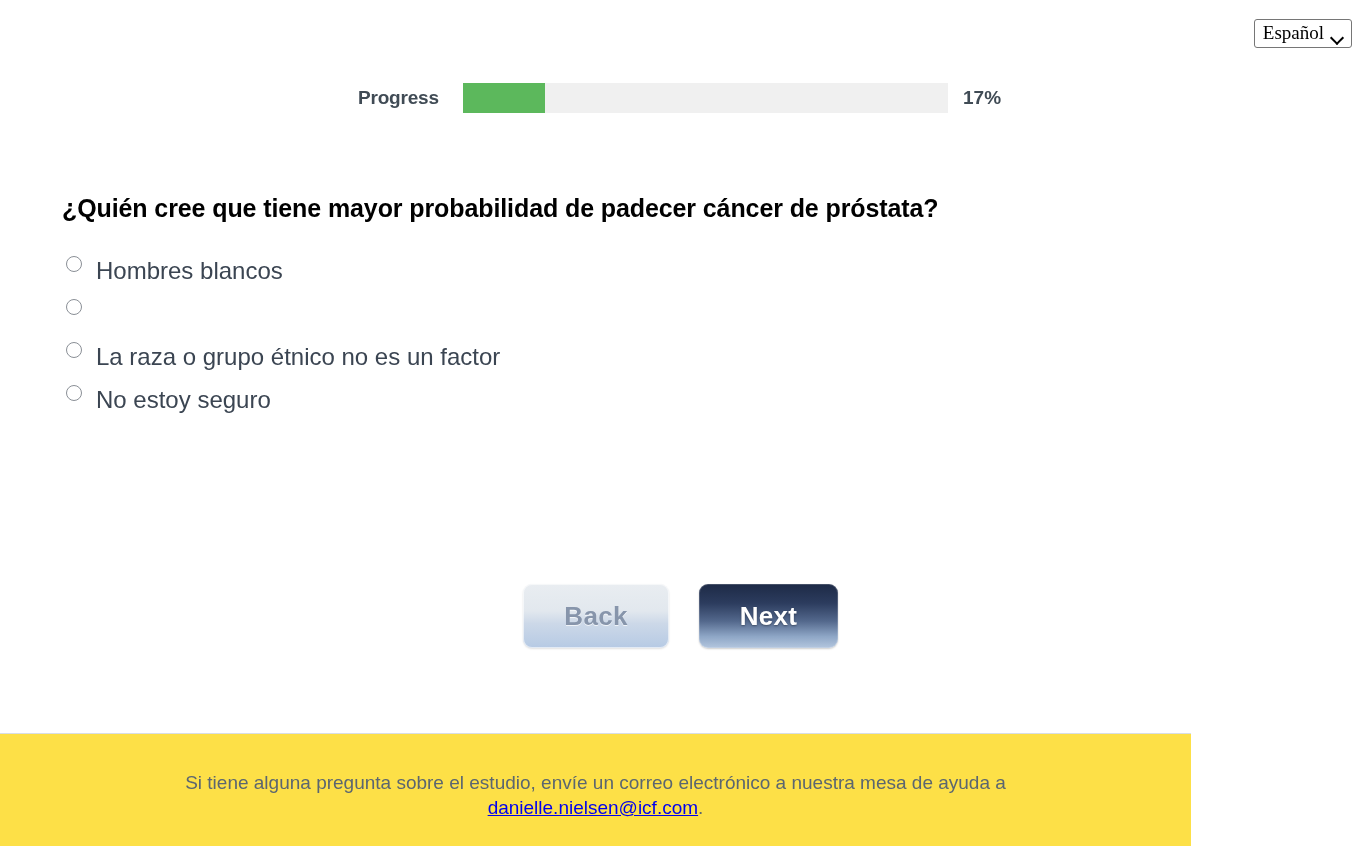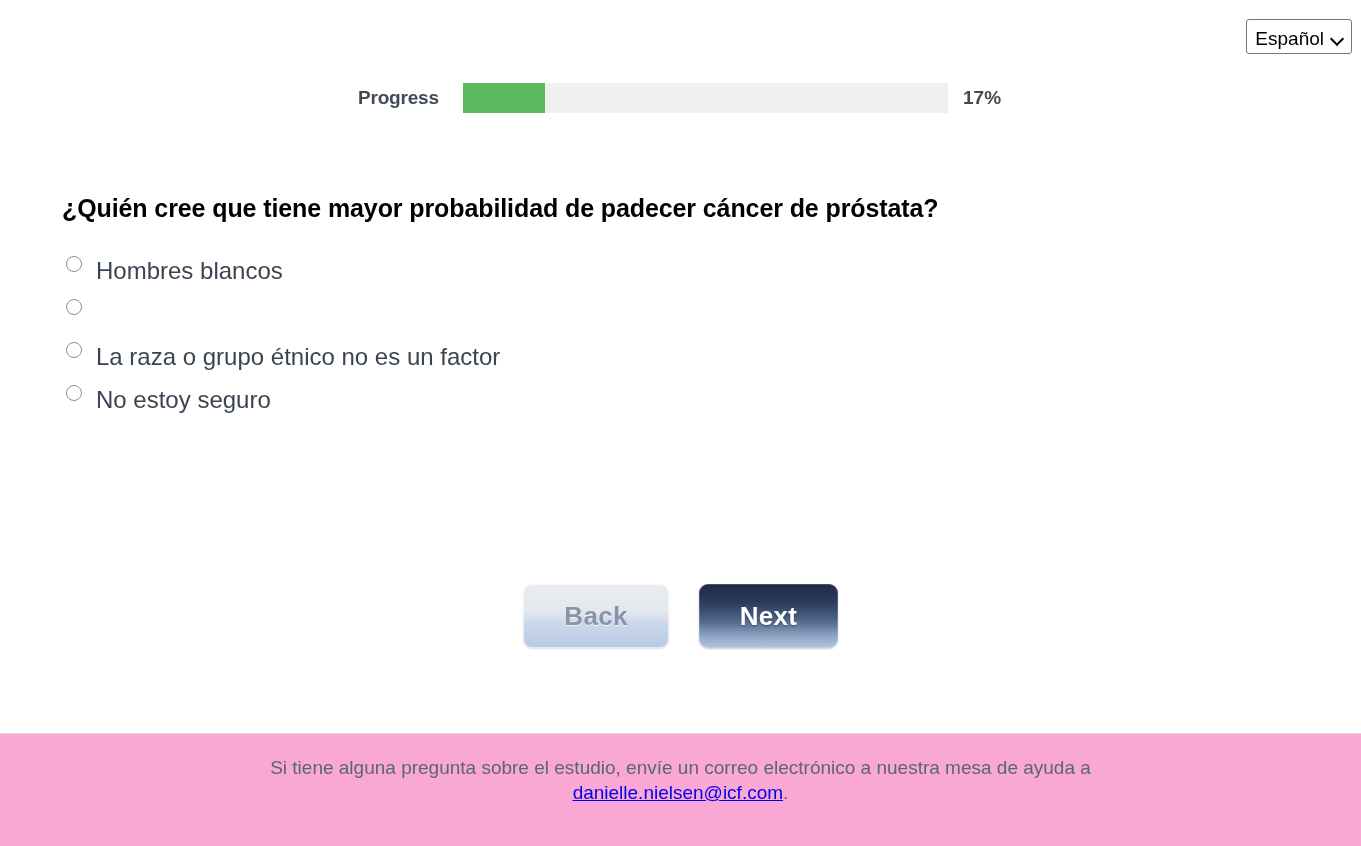--- a/index.html
+++ b/index.html
@@ -18,29 +18,29 @@
   }
 
   
   .lang-wrap {
     position: absolute;
     top: 19px;
     right: 9px;
   }
   .lang-select {
     display: inline-flex;
-    align-items: center;
+    align-items: flex-end;
     gap: 7px;
     border: 1px solid #767676;
     border-radius: 3px;
     background: #ffffff;
-    padding: 8px 7px 3px 8px;
+    padding: 2px 7px 3px 8px;
     font-size: 19px;
     color: #000000;
-    font-family: Liberation Sans, sans-serif;
+    font-family: Liberation Serif, serif;
     line-height: 1.15;
     cursor: pointer;
   }
   .chev {
     display: inline-block;
     width: 13px;
     height: 13px;
     position: relative;
     flex: 0 0 auto;
   }
@@ -184,26 +184,26 @@
     color: #ffffff;
     text-shadow: 0 1px 2px rgba(0,0,0,0.35);
     box-shadow: inset 0 0 0 1px rgba(255,255,255,0.18), 0 1px 2px rgba(0,0,0,0.2);
   }
 
   
   .footer {
     position: absolute;
     left: 0;
     top: 733px;
-    width: 1361px;
+    width: 1191px;
     height: 113px;
-    background: #f9a8d4;
+    background: #fde047;
     border-top: 1px solid #d8dee4;
     text-align: center;
-    padding-top: 21px;
+    padding-top: 36px;
   }
   .footer-text {
     font-size: 19px;
     color: #5b6670;
     line-height: 25px;
     max-width: 1000px;
     margin: 0 auto;
   }
   .footer-link {
     color: #0000ee;

